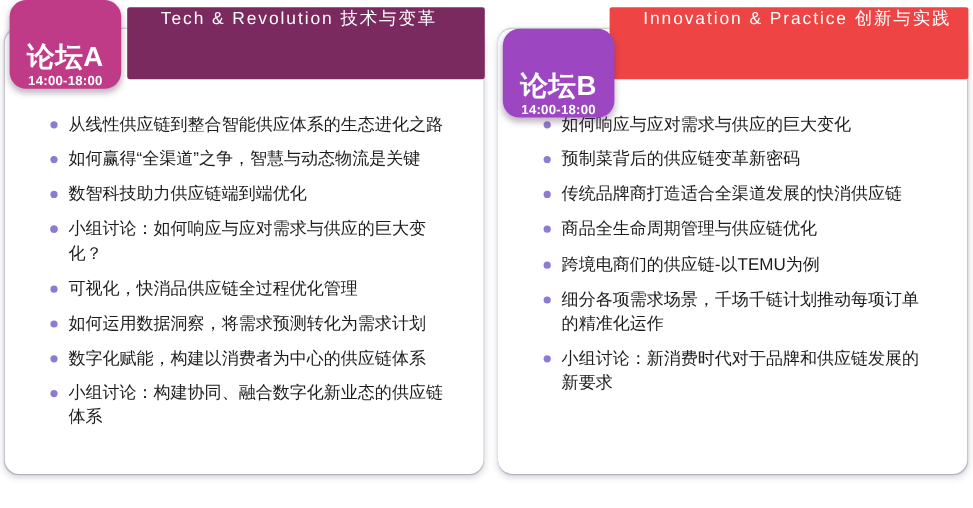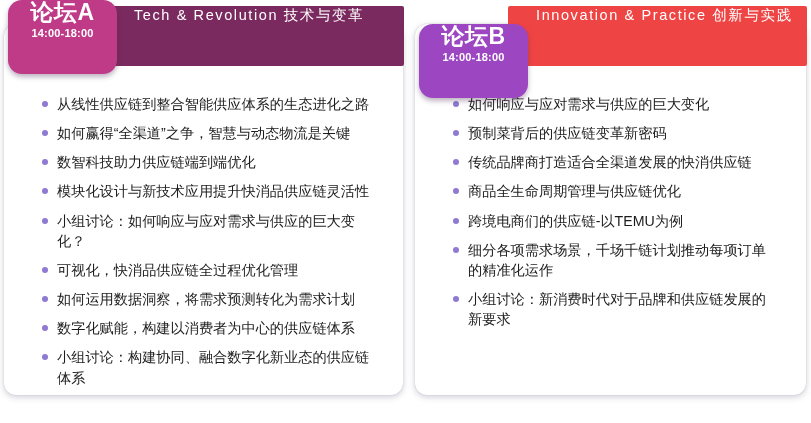--- a/index.html
+++ b/index.html
@@ -63,27 +63,27 @@
     white-space: nowrap;
     padding-left: 28px;
     font-weight: 400;
   }
 
   
   .forum-badge {
     position: absolute;
     left: 4px;
     top: -24px;
-    width: 109px;
+    width: 93px;
     height: 74px;
     border-radius: 14px;
     display: flex;
     flex-direction: column;
     align-items: center;
-    justify-content: flex-start;
+    justify-content: flex-end;
     box-shadow: 0 3px 5px rgba(70, 40, 80, 0.35);
     z-index: 3;
   }
   .card-a .forum-badge { background: #bf3b88; }
   .card-b .forum-badge { background: #9c46c2; margin-top: 24px; }
 
   .badge-name {
     color: #ffffff;
     font-size: 23px;
     font-weight: 700;
@@ -150,21 +150,20 @@
       <li class="topic-item">
         <span class="bullet"></span>
         <span>如何赢得“全渠道”之争，智慧与动态物流是关键</span>
       </li>
       <li class="topic-item">
         <span class="bullet"></span>
         <span>数智科技助力供应链端到端优化</span>
       </li>
       <li class="topic-item">
         <span class="bullet"></span>
-        <span>模块化设计与新技术应用提升快消品供应链灵活性</span>
       </li>
       <li class="topic-item">
         <span class="bullet"></span>
         <span>小组讨论：如何响应与应对需求与供应的巨大变化？</span>
       </li>
       <li class="topic-item">
         <span class="bullet"></span>
         <span>可视化，快消品供应链全过程优化管理</span>
       </li>
       <li class="topic-item">

